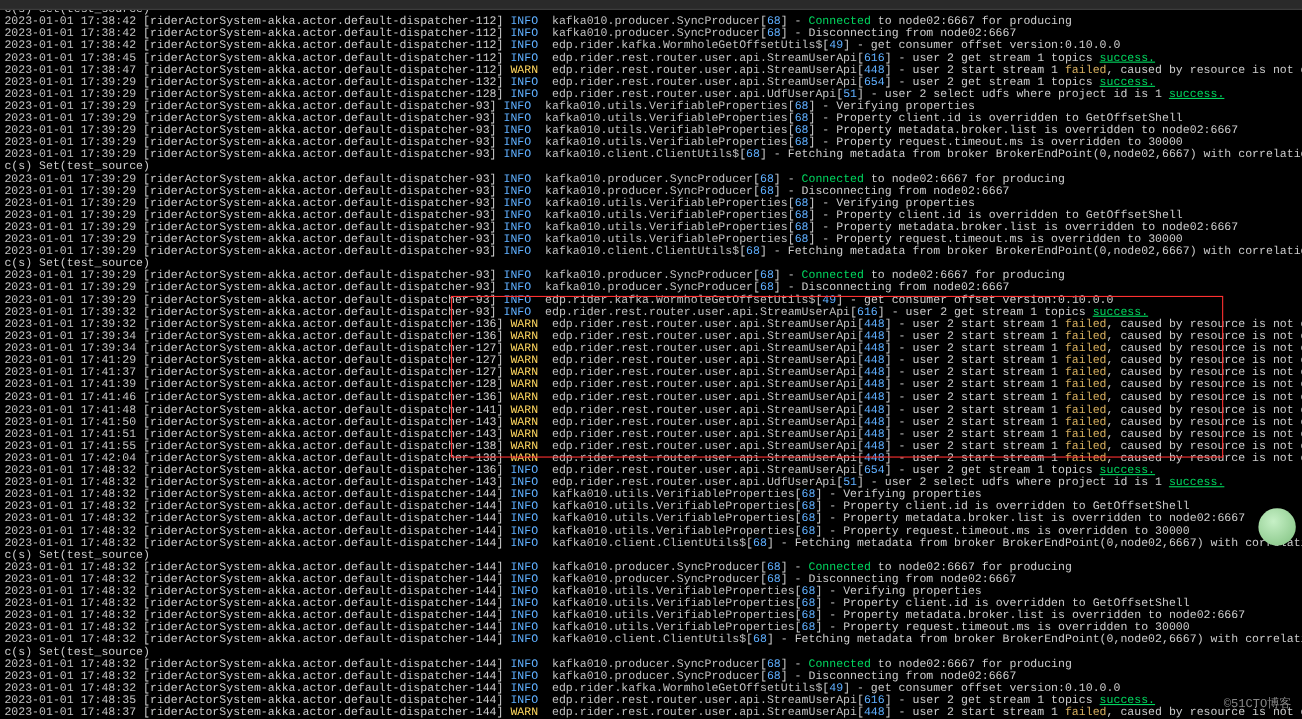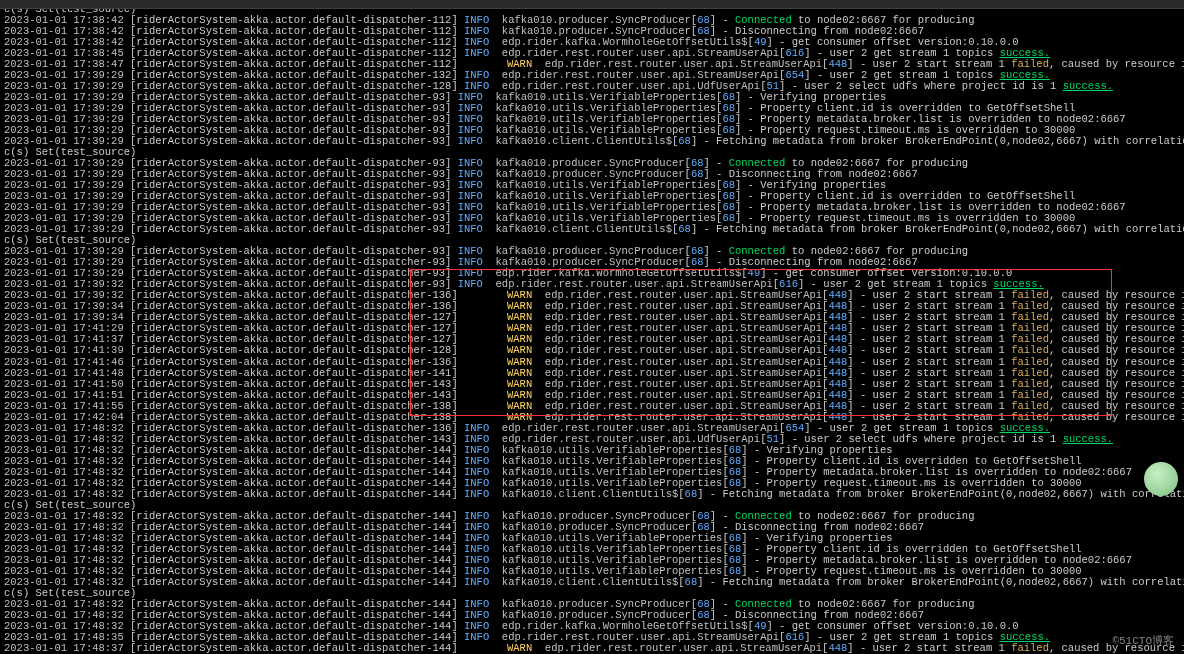--- a/index.html
+++ b/index.html
@@ -15,21 +15,21 @@
     overflow: hidden;
     position: relative;
   }
   .terminal {
     padding: 4px 4px;
     white-space: pre;
   }
   .line { display: block; }
   .ts   { color: #c0c0c0; }
   .info { color: #5fafff; }
-  .warn { color: #ffd75f; margin-left: 43px; }
+  .warn { color: #ffd75f; }
   .num  { color: #5fafff; }
   .ok   { color: #00d75f; text-decoration: underline; }
   .conn { color: #00d75f; }
   .fail { color: #d7af5f; }
   .cls  { color: #c0c0c0; }
   .box {
     position: absolute;
     border: 1px solid #ff3030;
     pointer-events: none;
   }

